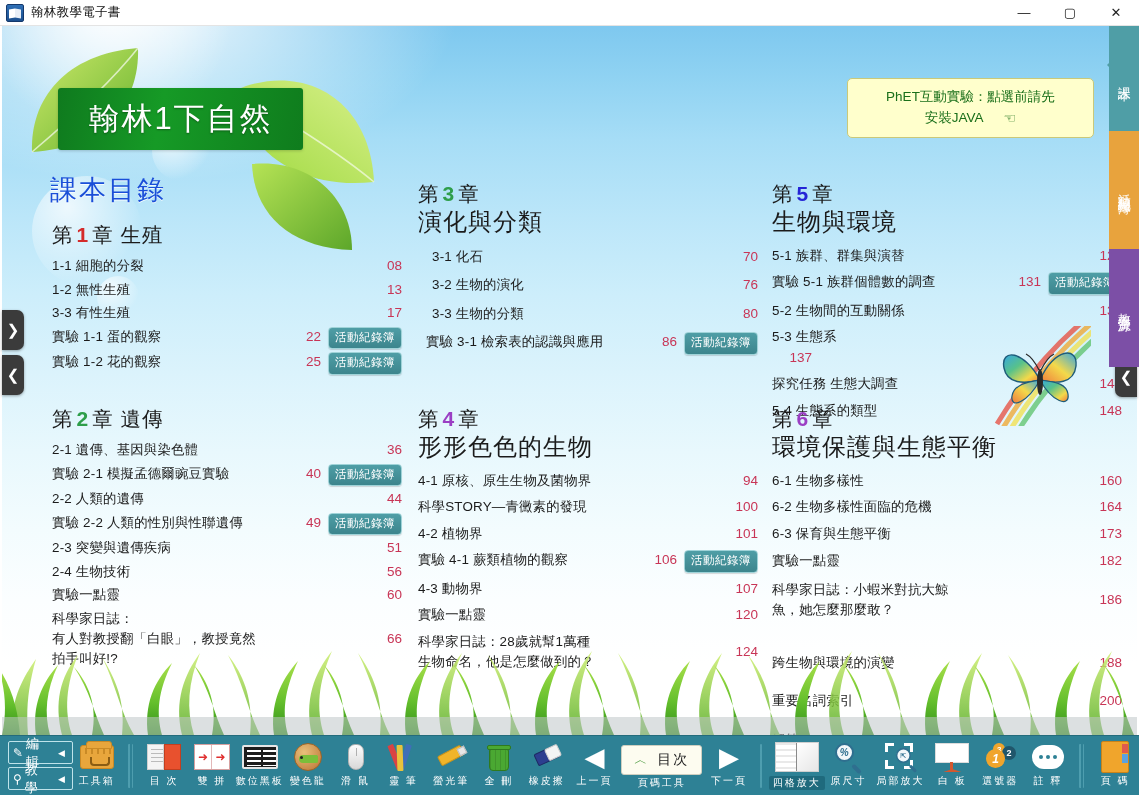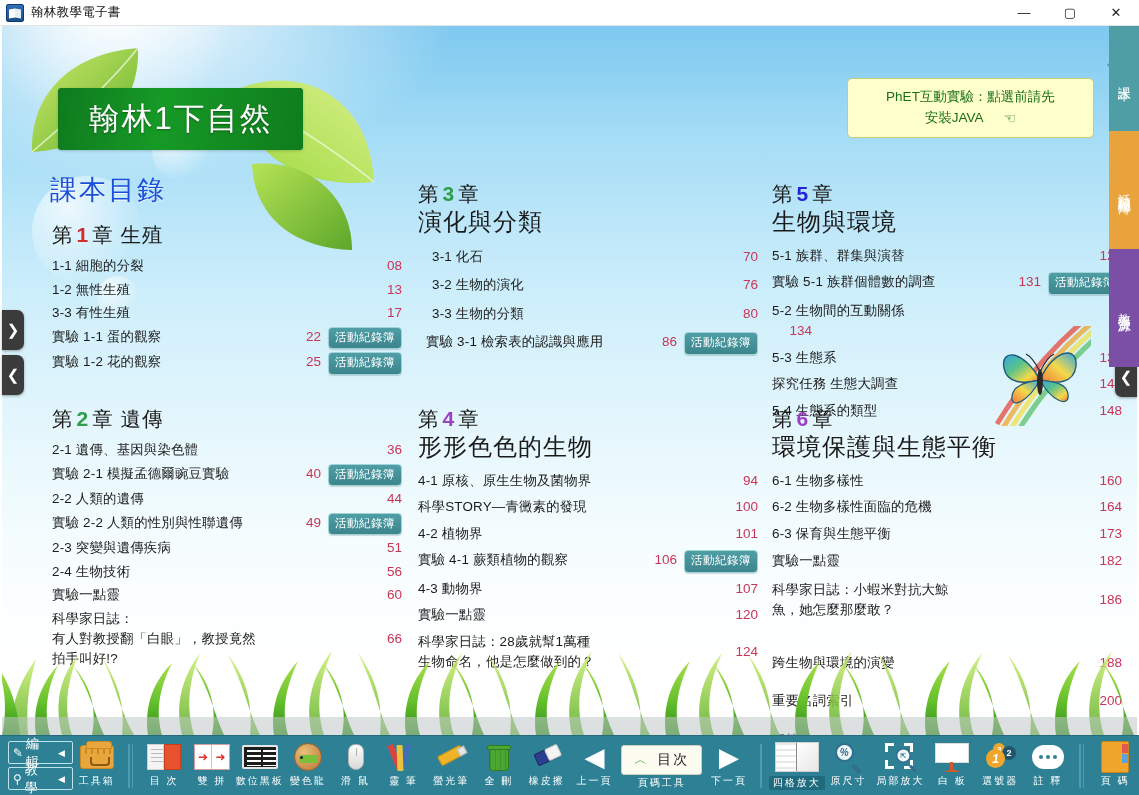--- a/index.html
+++ b/index.html
@@ -581,25 +581,25 @@
           <div class="rows">
             <div class="row" style="padding:3px 0;">
               <span class="lbl">5-1 族群、群集與演替</span>
               <span class="pg w3">128</span>
             </div>
             <div class="row" style="padding:3px 0;">
               <span class="lbl">實驗 5-1 族群個體數的調查</span>
               <span class="pg w3">131</span>
               <span class="badge">活動紀錄簿</span>
             </div>
-            <div class="row" style="padding:3px 0;flex-direction:column;">
+            <div class="row" style="padding:3px 0;">
               <span class="lbl">5-2 生物間的互動關係</span>
               <span class="pg w3">134</span>
             </div>
-            <div class="row" style="padding:3px 0;">
+            <div class="row" style="padding:3px 0;flex-direction:column;">
               <span class="lbl">5-3 生態系</span>
               <span class="pg w3">137</span>
             </div>
             <div class="row" style="padding:3px 0;">
               <span class="lbl">探究任務 生態大調查</span>
               <span class="pg w3">144</span>
             </div>
             <div class="row" style="padding:3px 0;">
               <span class="lbl">5-4 生態系的類型</span>
               <span class="pg w3">148</span>

